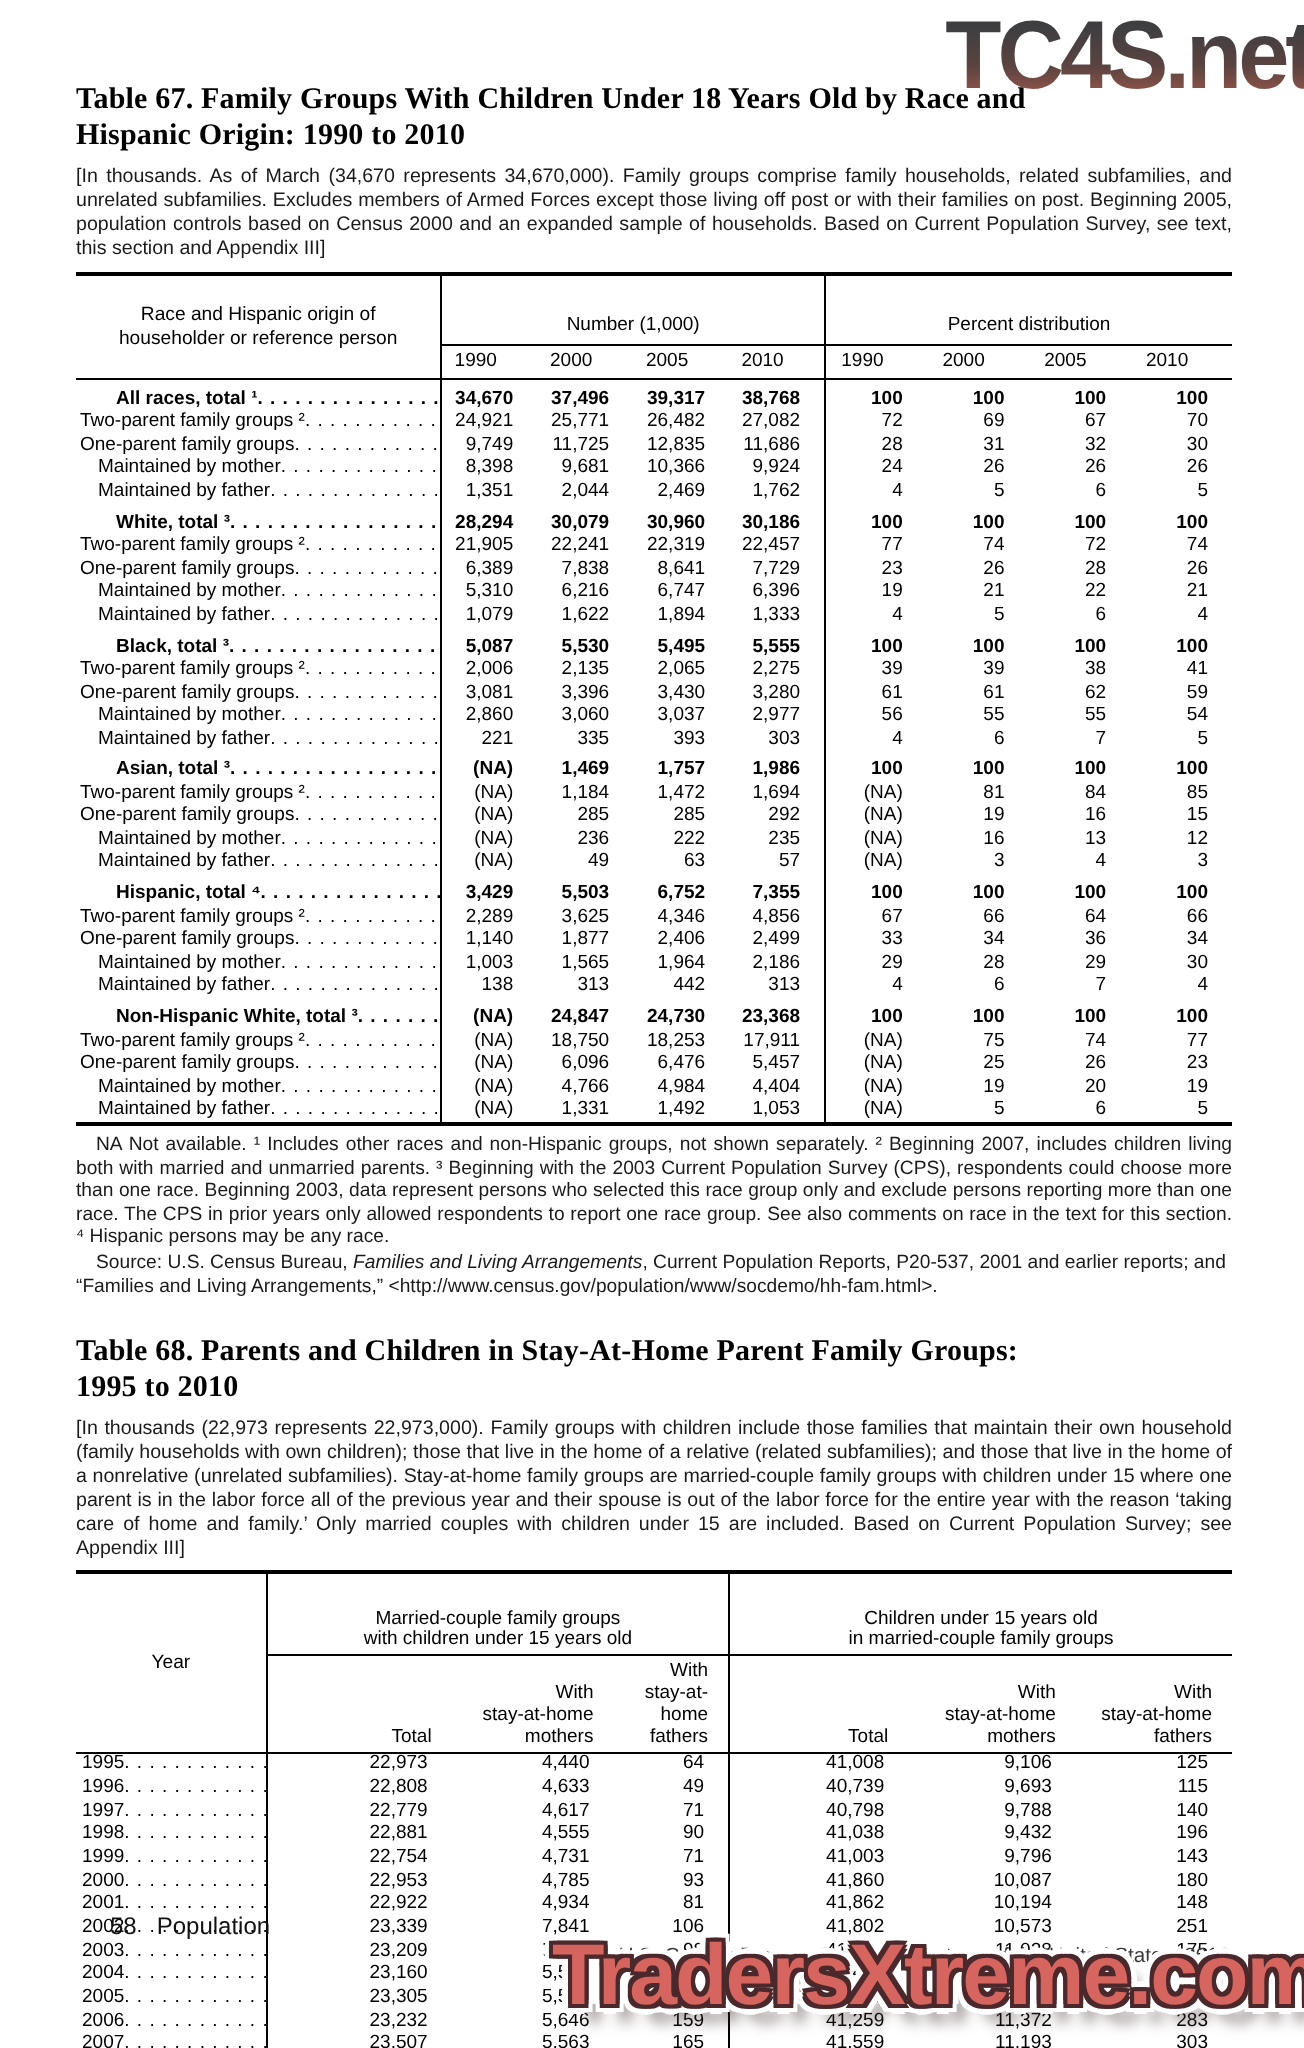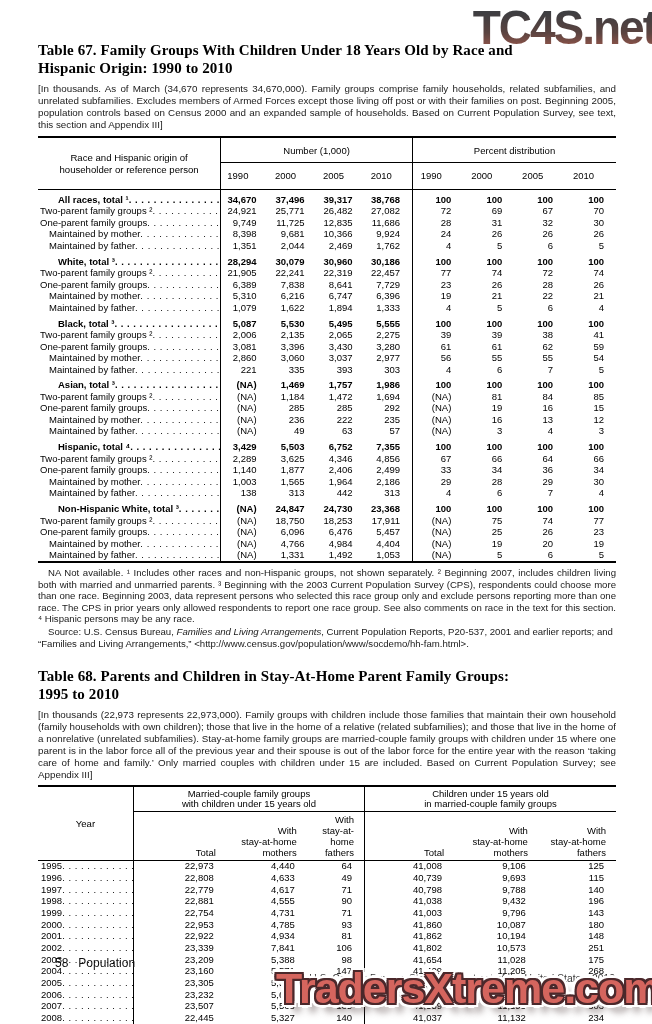--- a/index.html
+++ b/index.html
@@ -35,21 +35,21 @@
 
   
   table { width:100%; border-collapse:collapse; table-layout:fixed; margin-top:5px; }
   table { border-top:2px solid #000; border-bottom:2px solid #000; }
   th, td { font-size:9.5px; line-height:10.3px; font-weight:normal; padding:0; color:#000; }
   thead { border-bottom:1.5px solid #000; }
   th.stub-h {
     text-align:center; vertical-align:middle; font-size:9.6px; line-height:11.5px;
     border-right:1.2px solid #000; padding:14px 6px;
   }
-  th.grp { text-align:center; white-space:pre-line; border-bottom:1px solid #000; padding:2px 0 1px; }
+  th.grp { text-align:center; white-space:pre-line; border-bottom:1px solid #000; padding:18px 0 1px; }
   th.grp2 { border-left:1.2px solid #000; }
   th.yr { text-align:center; padding:2px 14px 2px 0; }
   th.colh { text-align:right; white-space:pre-line; vertical-align:bottom; padding:2px 10px 2px 0; line-height:11px; }
   td.stub { overflow:hidden; border-right:1.2px solid #000; }
   .stubflex { display:flex; white-space:nowrap; overflow:hidden; }
   .leader { flex:1; overflow:hidden; }
   .leader::after { content:" . . . . . . . . . . . . . . . . . . . . . . . . . . . . . . . . . . . ."; letter-spacing:0.5px; color:#000; }
   td.num { text-align:right; padding-right:12px; white-space:nowrap; }
   td.divR { border-right:1px solid #000; }
 

